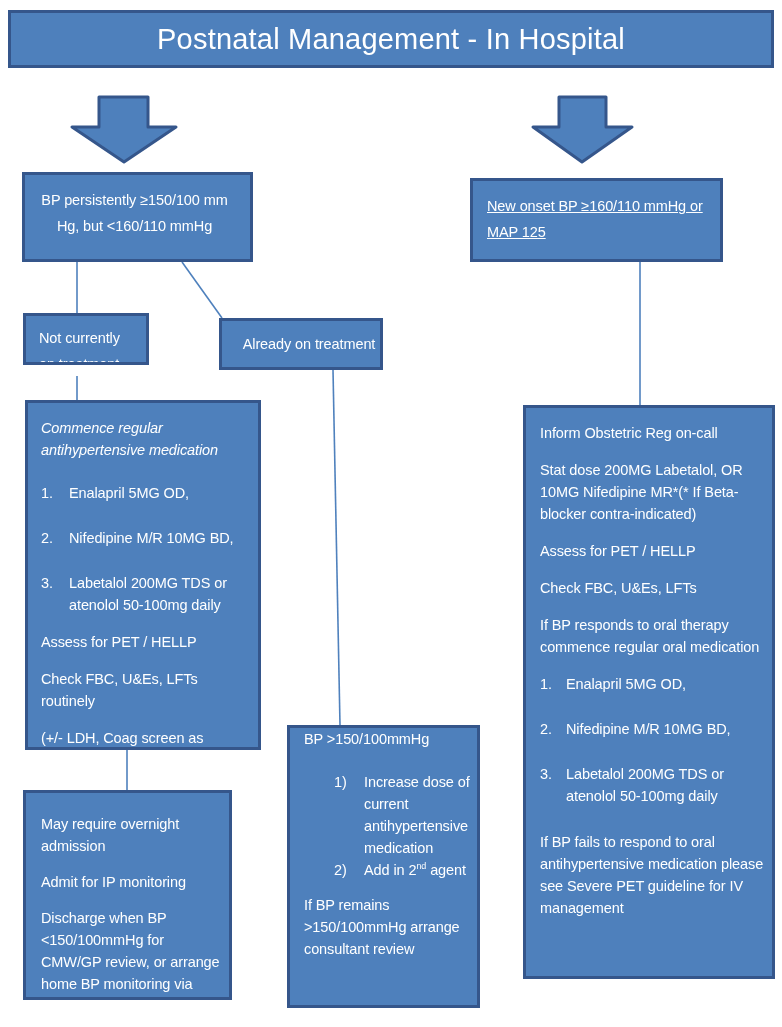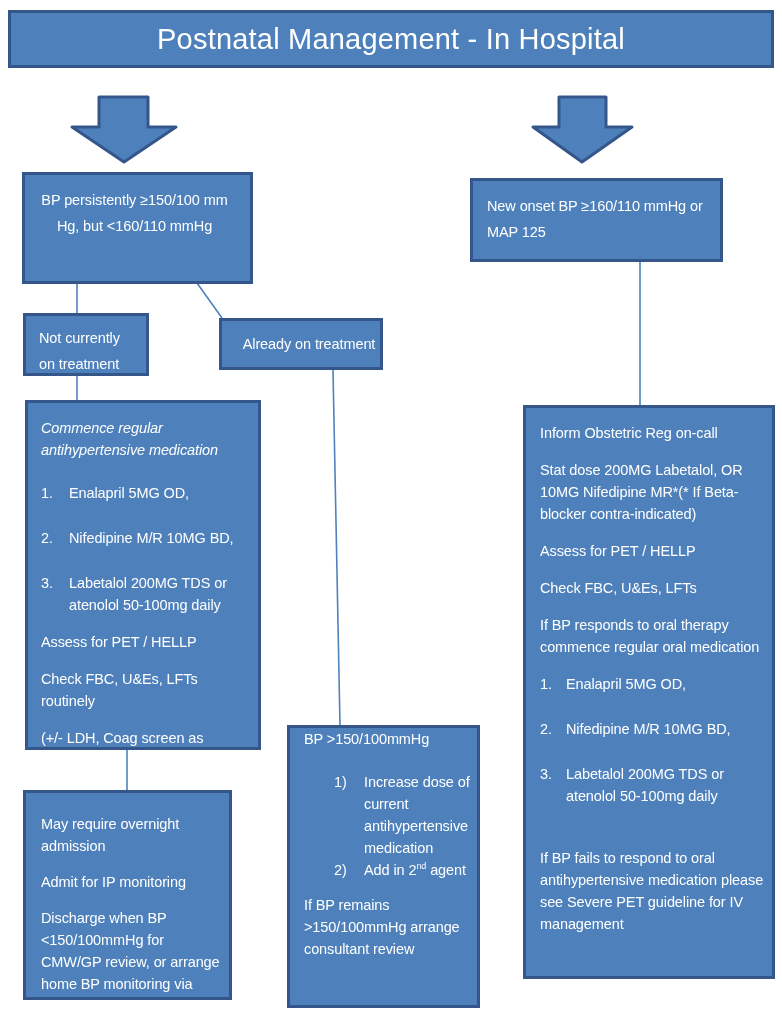--- a/index.html
+++ b/index.html
@@ -42,42 +42,43 @@
     position: absolute;
     background: var(--box-fill);
     border: 3px solid var(--box-border);
     color: var(--text);
     font-size: 14.5px;
     line-height: 22px;
     letter-spacing: -0.1px;
     overflow: hidden;
   }
   .node p { margin: 0 0 15px 0; }
-  .node p.gap-top { margin-top: 40px; }
+  .node p.gap-top { margin-top: 24px; }
   .li { display: flex; margin: 0 0 23px 0; }
   .li .marker { width: 28px; flex: 0 0 28px; }
   .li .li-text { flex: 1; }
   .li.tight { margin-bottom: 0; }
   .indented-list { padding-left: 30px; }
   .indented-list .marker { width: 30px; flex: 0 0 30px; }
   sup { font-size: 0.62em; vertical-align: super; line-height: 0; }
 
   .node-bp-moderate {
-    left: 22px; top: 172px; width: 231px; height: 112px;
+    left: 22px; top: 172px; width: 231px; height: 90px;
     padding: 12px 16px 0 10px;
     text-align: center;
     line-height: 26px;
   }
   .node-bp-severe {
     left: 470px; top: 178px; width: 253px; height: 84px;
     padding: 12px 12px 0 14px;
     line-height: 26px;
+    text-decoration: underline;
   }
   .node-not-treatment {
-    left: 23px; top: 313px; width: 126px; height: 63px;
+    left: 23px; top: 313px; width: 126px; height: 52px;
     padding: 9px 8px 0 13px;
     line-height: 26px;
   }
   .node-already-treatment {
     left: 219px; top: 318px; width: 164px; height: 52px;
     padding: 12px 4px 0 20px;
     text-align: center;
   }
   .node-commence {
     left: 25px; top: 400px; width: 236px; height: 350px;

